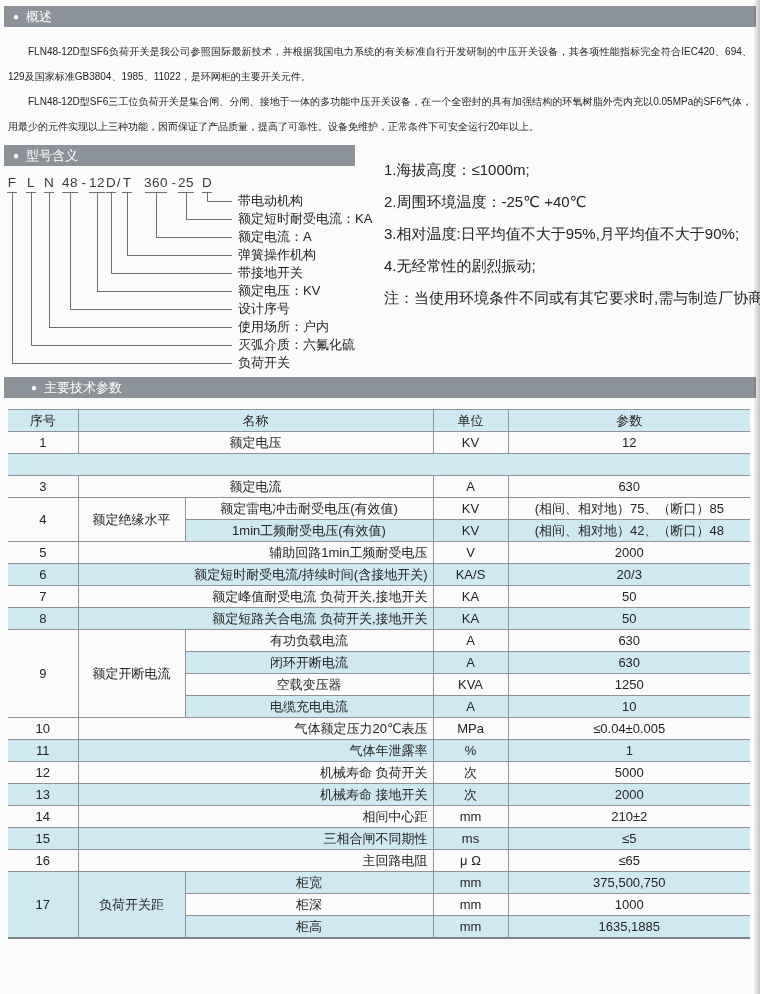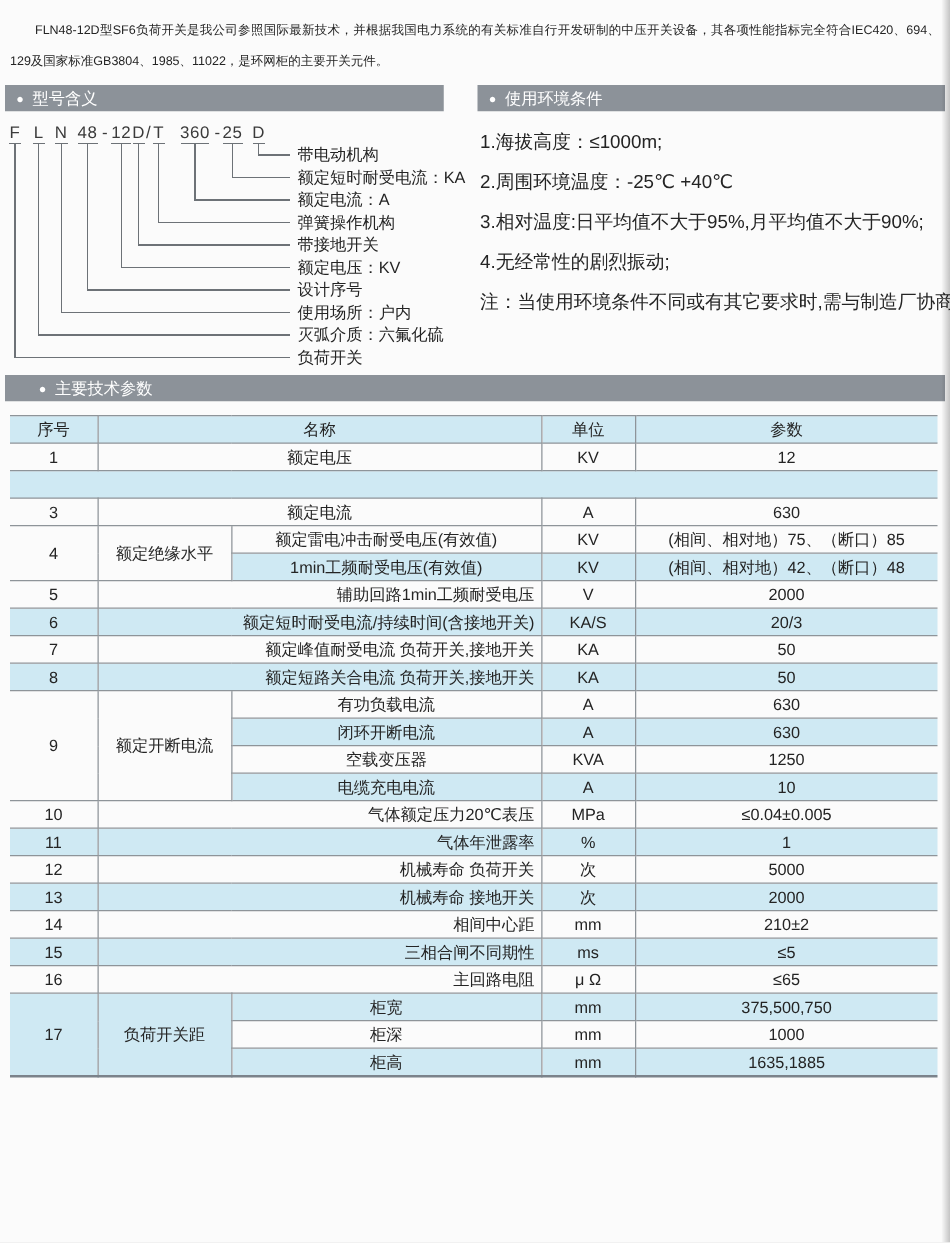--- a/index.html
+++ b/index.html
@@ -42,23 +42,27 @@
   .params-table tr > *:last-child{border-right:none;}
   .params-table tr.blue > td,.params-table tr.blue > th{background:#CFE9F3;}
   .params-table td.wcell{background:#fbfbfb;}
   .params-table td.left{text-align:right;padding-left:13px;}
 </style>
 </head>
 <body>
 
 <div class="page">
 
+  <div class="bar top">
+    <span class="bullet">●</span><span>概述</span>
+  </div>
 
   <div class="paras">
     <p>FLN48-12D型SF6负荷开关是我公司参照国际最新技术，并根据我国电力系统的有关标准自行开发研制的中压开关设备，其各项性能指标完全符合IEC420、694、129及国家标准GB3804、1985、11022，是环网柜的主要开关元件。</p>
+    <p>FLN48-12D型SF6三工位负荷开关是集合闸、分闸、接地于一体的多功能中压开关设备，在一个全密封的具有加强结构的环氧树脂外壳内充以0.05MPa的SF6气体，用最少的元件实现以上三种功能，因而保证了产品质量，提高了可靠性。设备免维护，正常条件下可安全运行20年以上。</p>
   </div>
 
   <div class="two-col">
     <div class="col-left">
       <div class="bar">
         <span class="bullet">●</span><span>型号含义</span>
       </div>
       <svg class="diagram" width="376" height="202" viewBox="0 0 376 202">
         <g>
           <text class="code" x="8" y="16">F</text>
@@ -105,23 +109,20 @@
           <text class="lbl" x="234" y="106">带接地开关</text>
           <text class="lbl" x="234" y="124">额定电压：KV</text>
           <text class="lbl" x="234" y="142">设计序号</text>
           <text class="lbl" x="234" y="160">使用场所：户内</text>
           <text class="lbl" x="234" y="178">灭弧介质：六氟化硫</text>
           <text class="lbl" x="234" y="196">负荷开关</text>
         </g>
       </svg>
     </div>
     <div class="col-right">
-      <div class="bar">
-        <span class="bullet">●</span><span>使用环境条件</span>
-      </div>
       <div class="env-list">
         <div class="env-item">1.海拔高度：≤1000m;</div>
         <div class="env-item">2.周围环境温度：-25℃ +40℃</div>
         <div class="env-item">3.相对温度:日平均值不大于95%,月平均值不大于90%;</div>
         <div class="env-item">4.无经常性的剧烈振动;</div>
         <div class="env-item">注：当使用环境条件不同或有其它要求时,需与制造厂协商。</div>
       </div>
     </div>
   </div>
 

